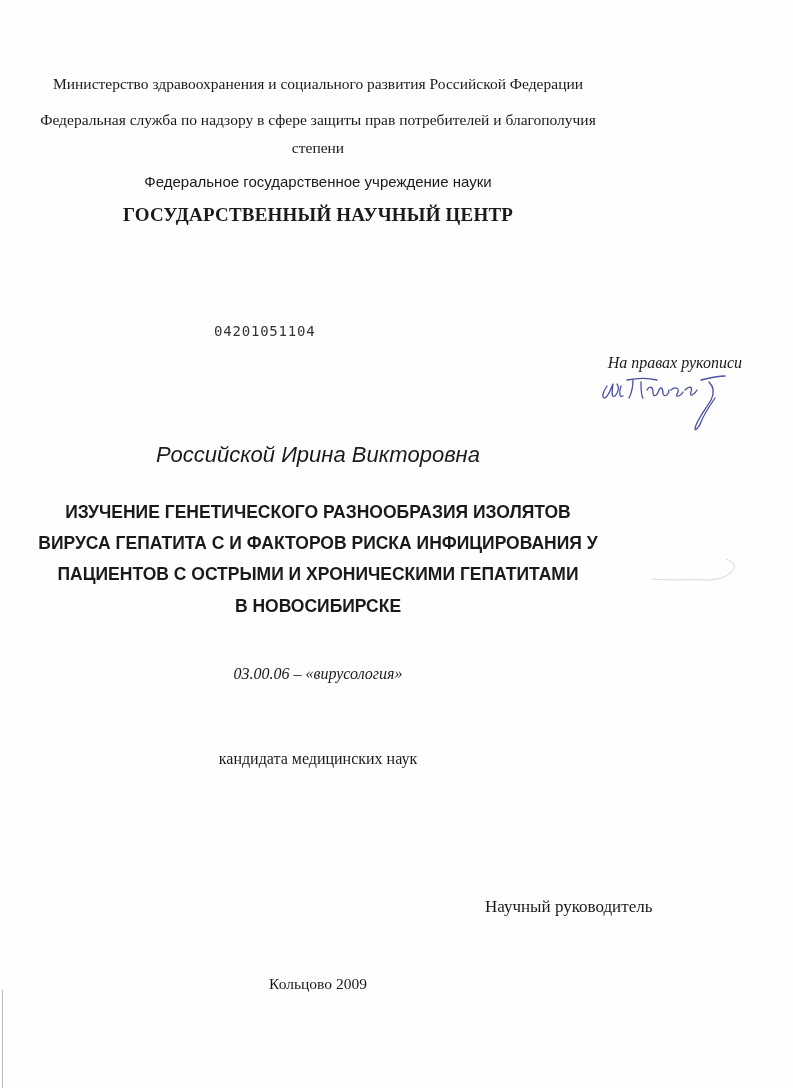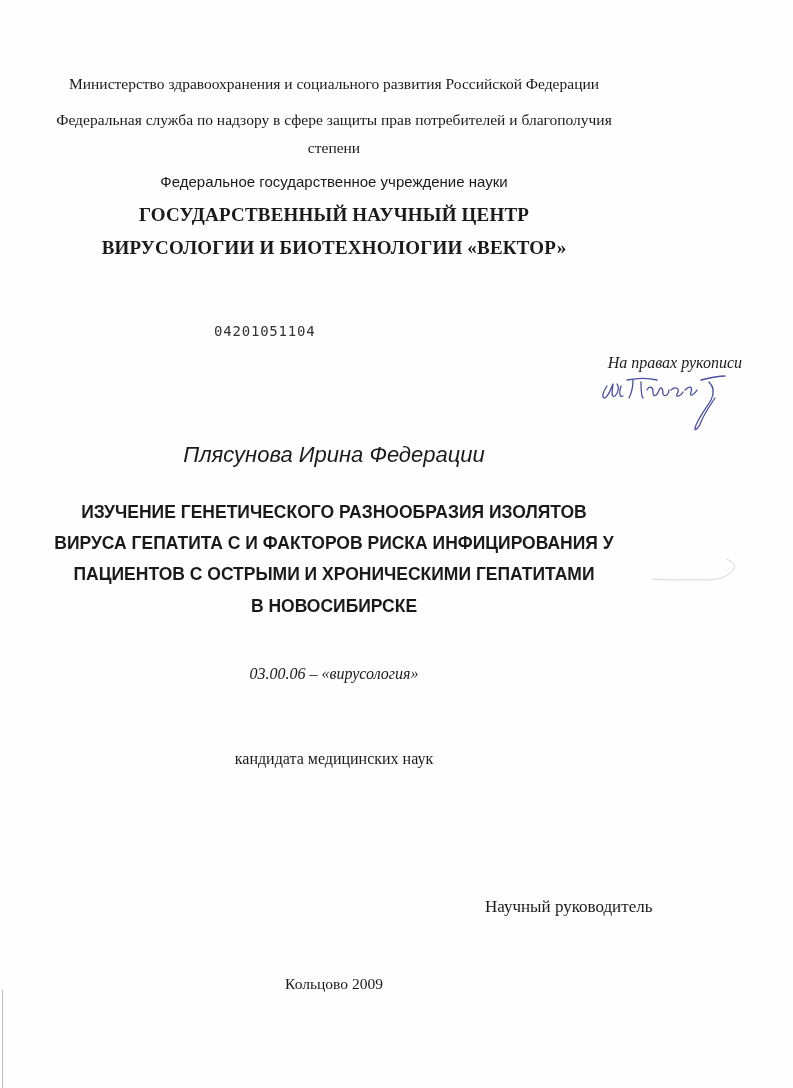--- a/index.html
+++ b/index.html
@@ -22,21 +22,21 @@
       background: #fefefe;
     }
     .left-edge {
       position: absolute;
       left: 2px; top: 990px;
       width: 1px; height: 98px;
       background: #bdbdbd;
     }
     .line {
       position: absolute;
-      left: 16px;
+      left: 0;
       width: 636px;
       text-align: center;
       white-space: nowrap;
     }
     .serif { font-family: "Liberation Serif", "DejaVu Serif", serif; }
     .sans  { font-family: "Liberation Sans", "DejaVu Sans", sans-serif; }
     .mono  { font-family: "DejaVu Sans Mono", "Liberation Mono", monospace; }
 
     .ministry { top: 75px; font-size: 15.5px; }
     .service1 { top: 111px; font-size: 15.5px; }
@@ -97,42 +97,41 @@
 </head>
 <body>
 
 <div class="page">
 
   <div class="line serif ministry">Министерство здравоохранения и социального развития Российской Федерации</div>
   <div class="line serif service1">Федеральная служба по надзору в сфере защиты прав потребителей и благополучия</div>
   <div class="line serif service2">степени</div>
   <div class="line sans institution-type">Федеральное государственное учреждение науки</div>
   <div class="line serif center1">ГОСУДАРСТВЕННЫЙ НАУЧНЫЙ ЦЕНТР</div>
-  <div class="line serif center2">ВИРУСОЛОГИИ И БИОТЕХНОЛОГИИ «ВЕКТОР»</div>
 
   <div class="code mono">04201051104</div>
 
   <div class="rights serif">На правах рукописи</div>
 
   <svg class="signature" viewBox="0 0 135 60" xmlns="http://www.w3.org/2000/svg">
     <g fill="none" stroke="#4a4fa0" stroke-width="1.3" stroke-linecap="round" stroke-linejoin="round">
       <path d="M10 14 C6 20 4 26 8 26 C12 24 14 16 16 12 C15 20 14 26 18 24 C22 20 22 14 20 12"></path>
       <path d="M24 14 C22 20 22 26 26 24"></path>
       <path d="M30 8 C40 6 52 6 60 8"></path>
       <path d="M36 8 C36 16 34 22 32 26"></path>
       <path d="M44 10 C44 18 44 24 46 26"></path>
       <path d="M50 18 C52 14 56 14 56 20 C56 26 60 24 62 18 C64 14 66 16 66 22 C68 26 72 22 72 18"></path>
       <path d="M74 18 C78 14 84 16 80 22 C78 26 84 24 86 20"></path>
       <path d="M88 18 C92 14 96 14 94 20 C92 26 98 22 100 18"></path>
       <path d="M104 8 C112 6 122 4 128 4"></path>
       <path d="M112 10 C116 14 118 20 114 28 C108 38 100 48 98 56 C97 60 102 56 104 50 C108 40 114 32 118 26"></path>
     </g>
   </svg>
 
-  <div class="line sans author">Плясунова Ирина Федерации</div>
+  <div class="line sans author">Российской Ирина Викторовна</div>
 
   <div class="line sans title1">ИЗУЧЕНИЕ ГЕНЕТИЧЕСКОГО РАЗНООБРАЗИЯ ИЗОЛЯТОВ</div>
   <div class="line sans title2">ВИРУСА ГЕПАТИТА С И ФАКТОРОВ РИСКА ИНФИЦИРОВАНИЯ У</div>
   <div class="line sans title3">ПАЦИЕНТОВ С ОСТРЫМИ И ХРОНИЧЕСКИМИ ГЕПАТИТАМИ</div>
   <div class="line sans title4">В НОВОСИБИРСКЕ</div>
 
   <svg class="smudge" viewBox="0 0 90 28" xmlns="http://www.w3.org/2000/svg">
     <path d="M2 24 C20 26 40 24 60 25 C72 24 80 20 84 14 C86 10 82 6 76 4" fill="none" stroke="#d8d8d8" stroke-width="1"></path>
   </svg>
 

